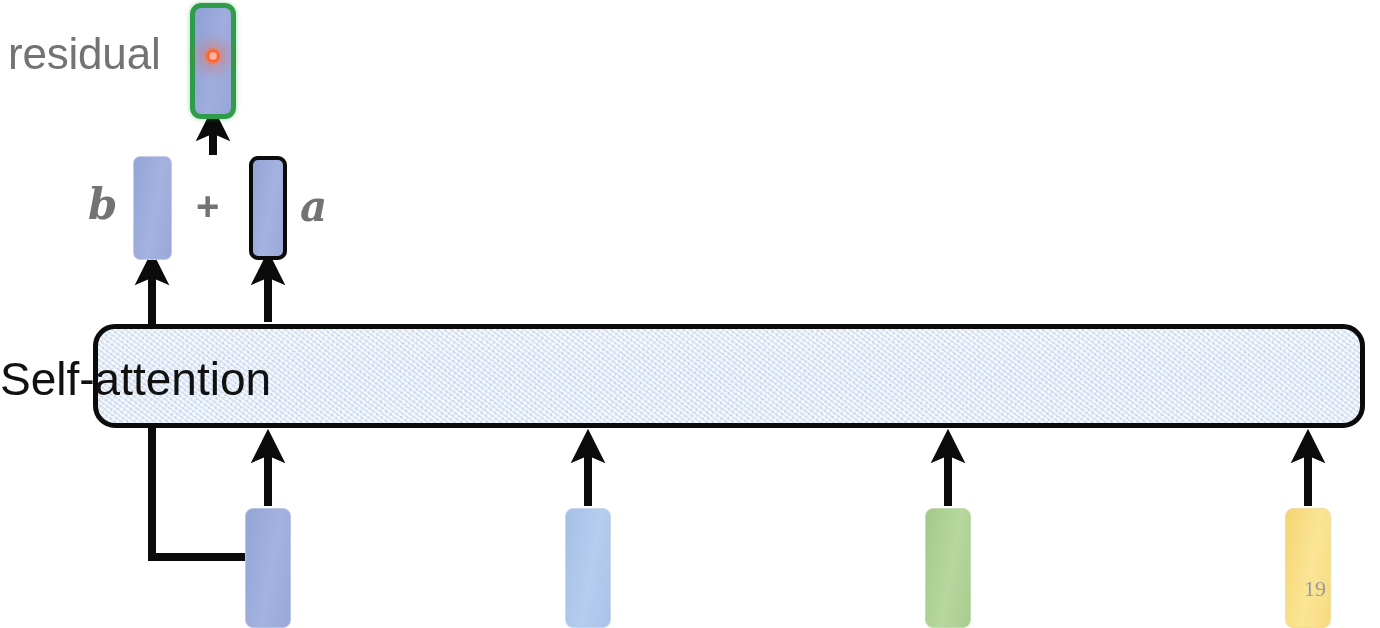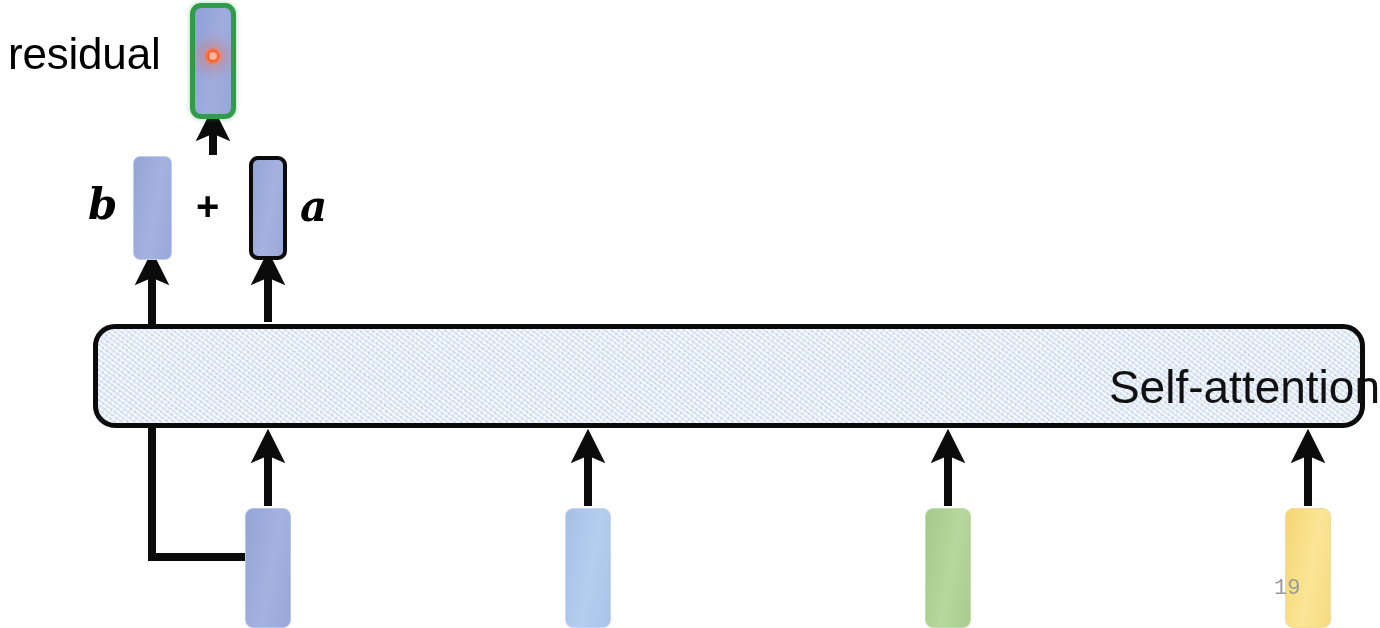--- a/index.html
+++ b/index.html
@@ -23,21 +23,21 @@
     left: 0;
     top: 0;
     width: 1380px;
     height: 628px;
   }
 
   
   .txt {
     position: absolute;
     white-space: nowrap;
-    color: #000000;
+    color: #737373;
     line-height: 1;
   }
   #residual-label {
     left: 8px;
     top: 32px;
     font-family: "Liberation Sans", sans-serif;
     font-size: 44px;
     letter-spacing: -0.2px;
   }
   #ab-label {
@@ -66,31 +66,31 @@
   }
   #plus-label {
     left: 196px;
     top: 186px;
     font-family: "Liberation Sans", sans-serif;
     font-size: 40px;
     font-weight: bold;
   }
   #selfattn-label {
     left: 0px;
-    top: 364px;
+    top: 356px;
     width: 1380px;
-    text-align: right;
+    text-align: left;
     font-family: "Liberation Sans", sans-serif;
     font-size: 46px;
     color: #111111;
   }
   #slide-number {
-    left: 1274px;
+    left: 1304px;
     top: 578px;
-    font-family: Liberation Mono, monospace;
+    font-family: Liberation Serif, serif;
     font-size: 22px;
     color: #9a9a9a;
   }
 
   
   .box {
     position: absolute;
     border-radius: 7px;
     box-sizing: border-box;
   }

